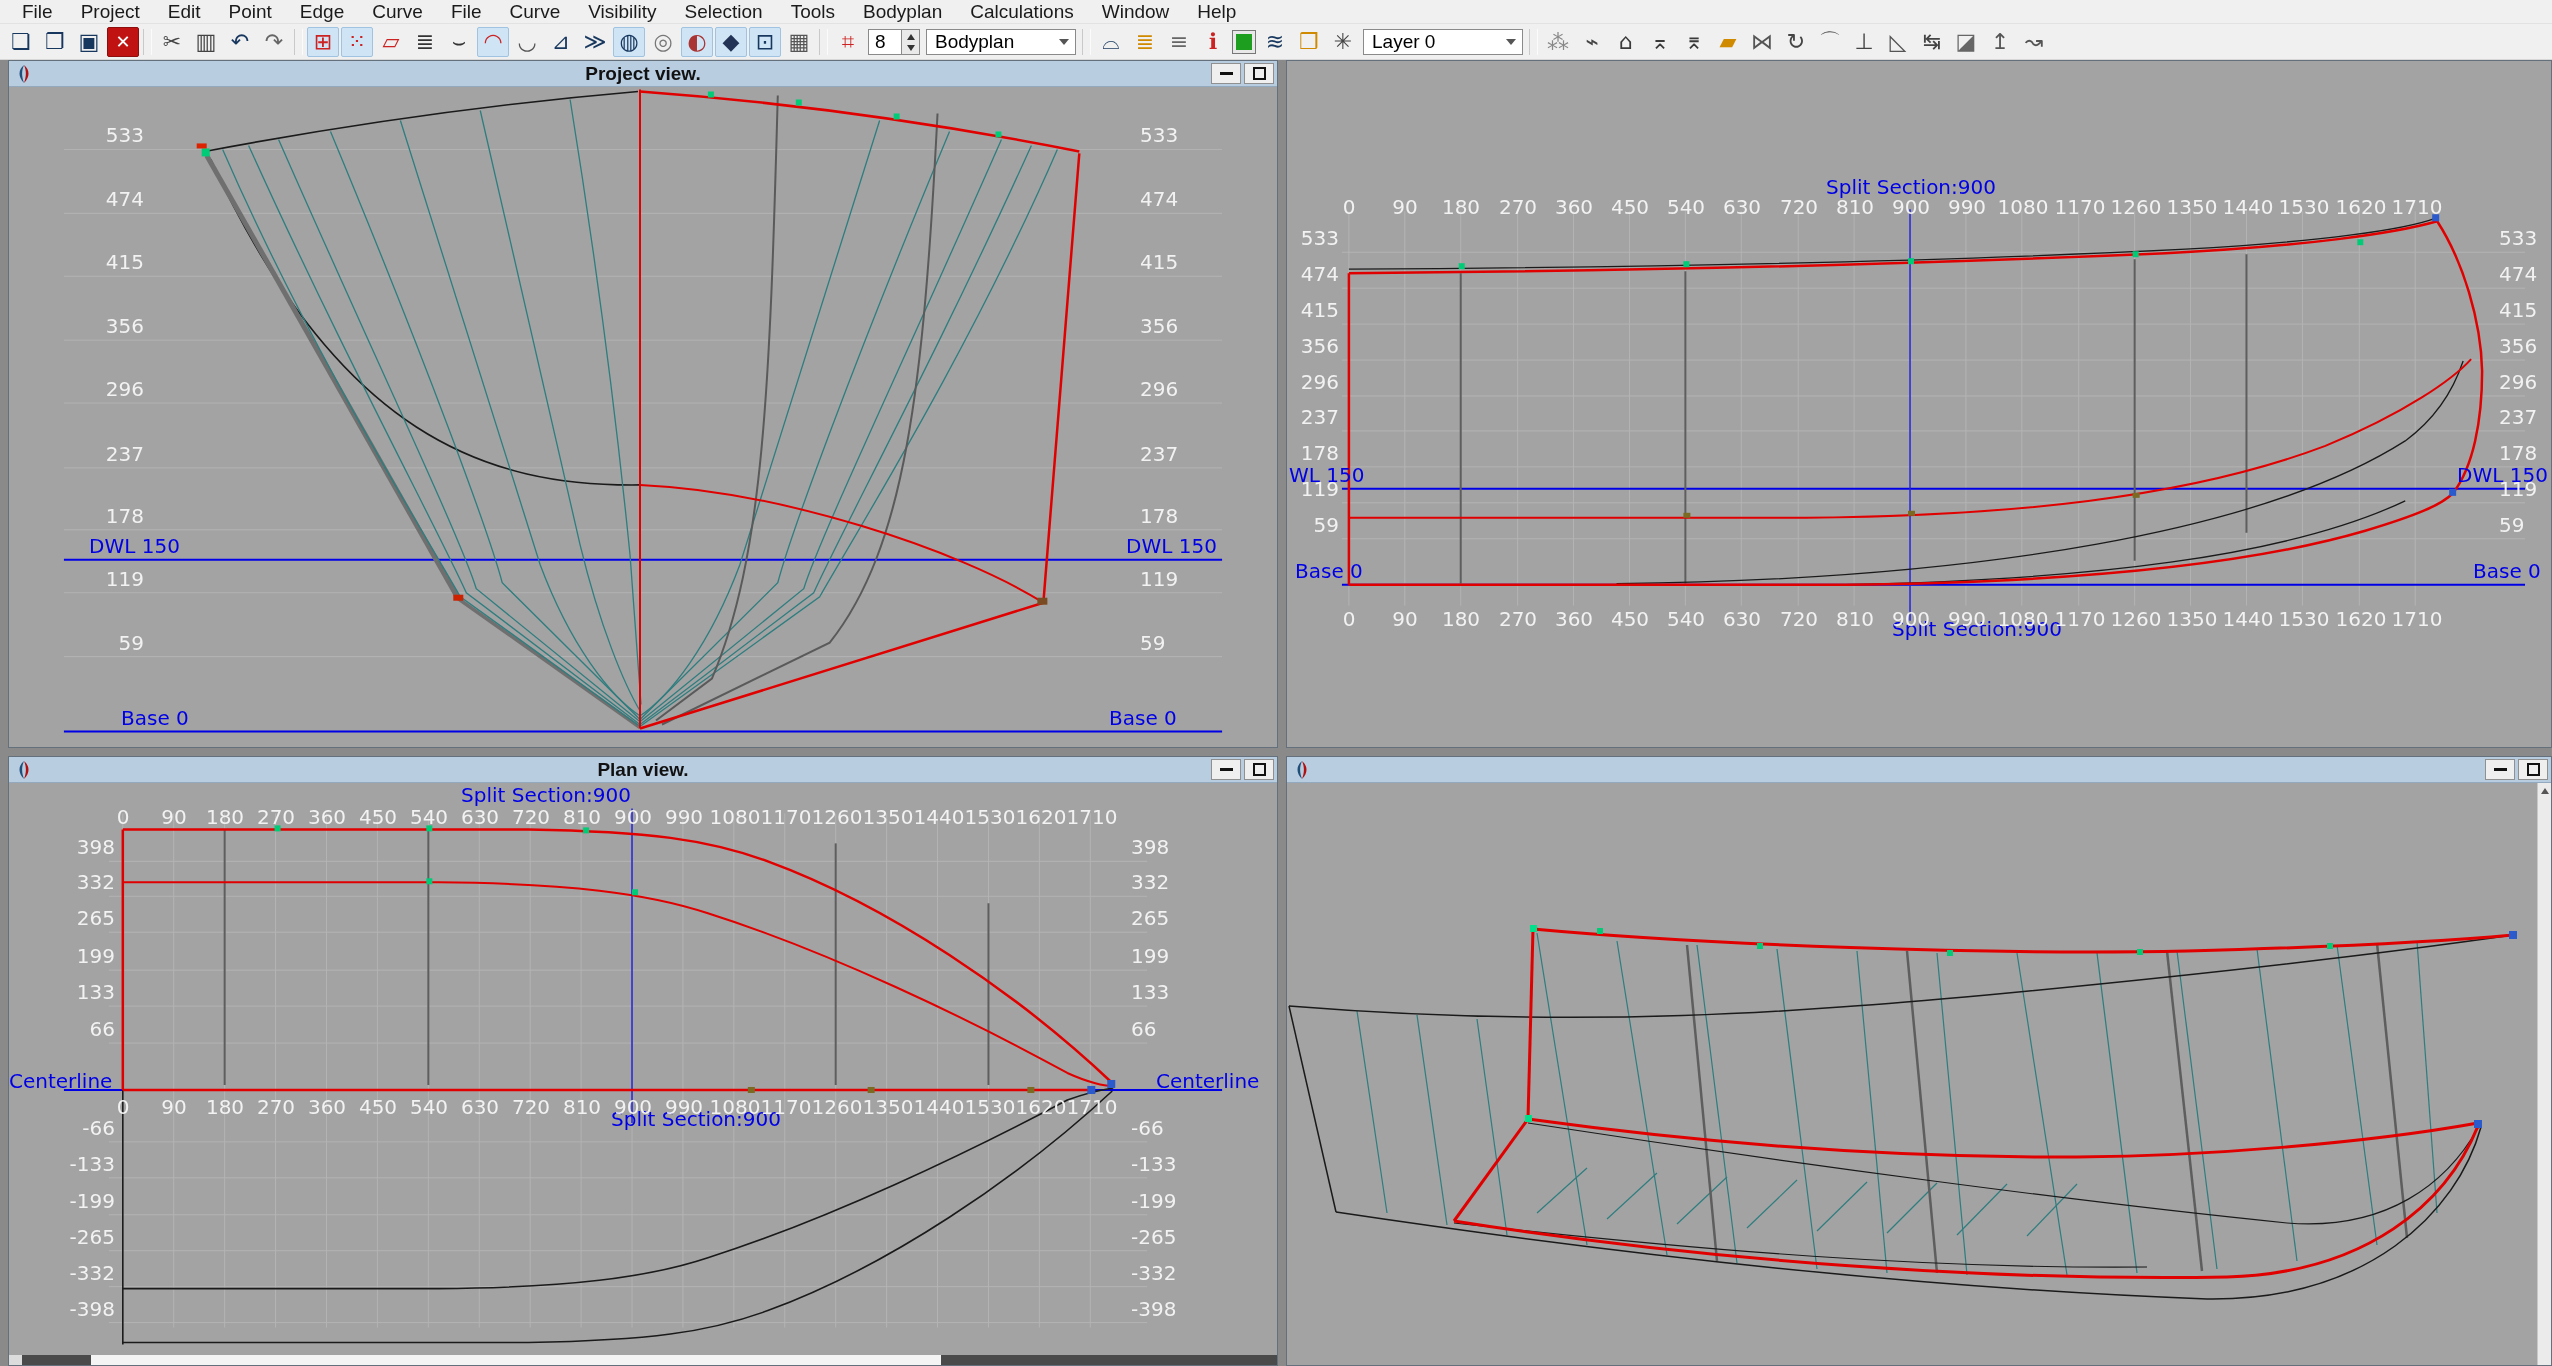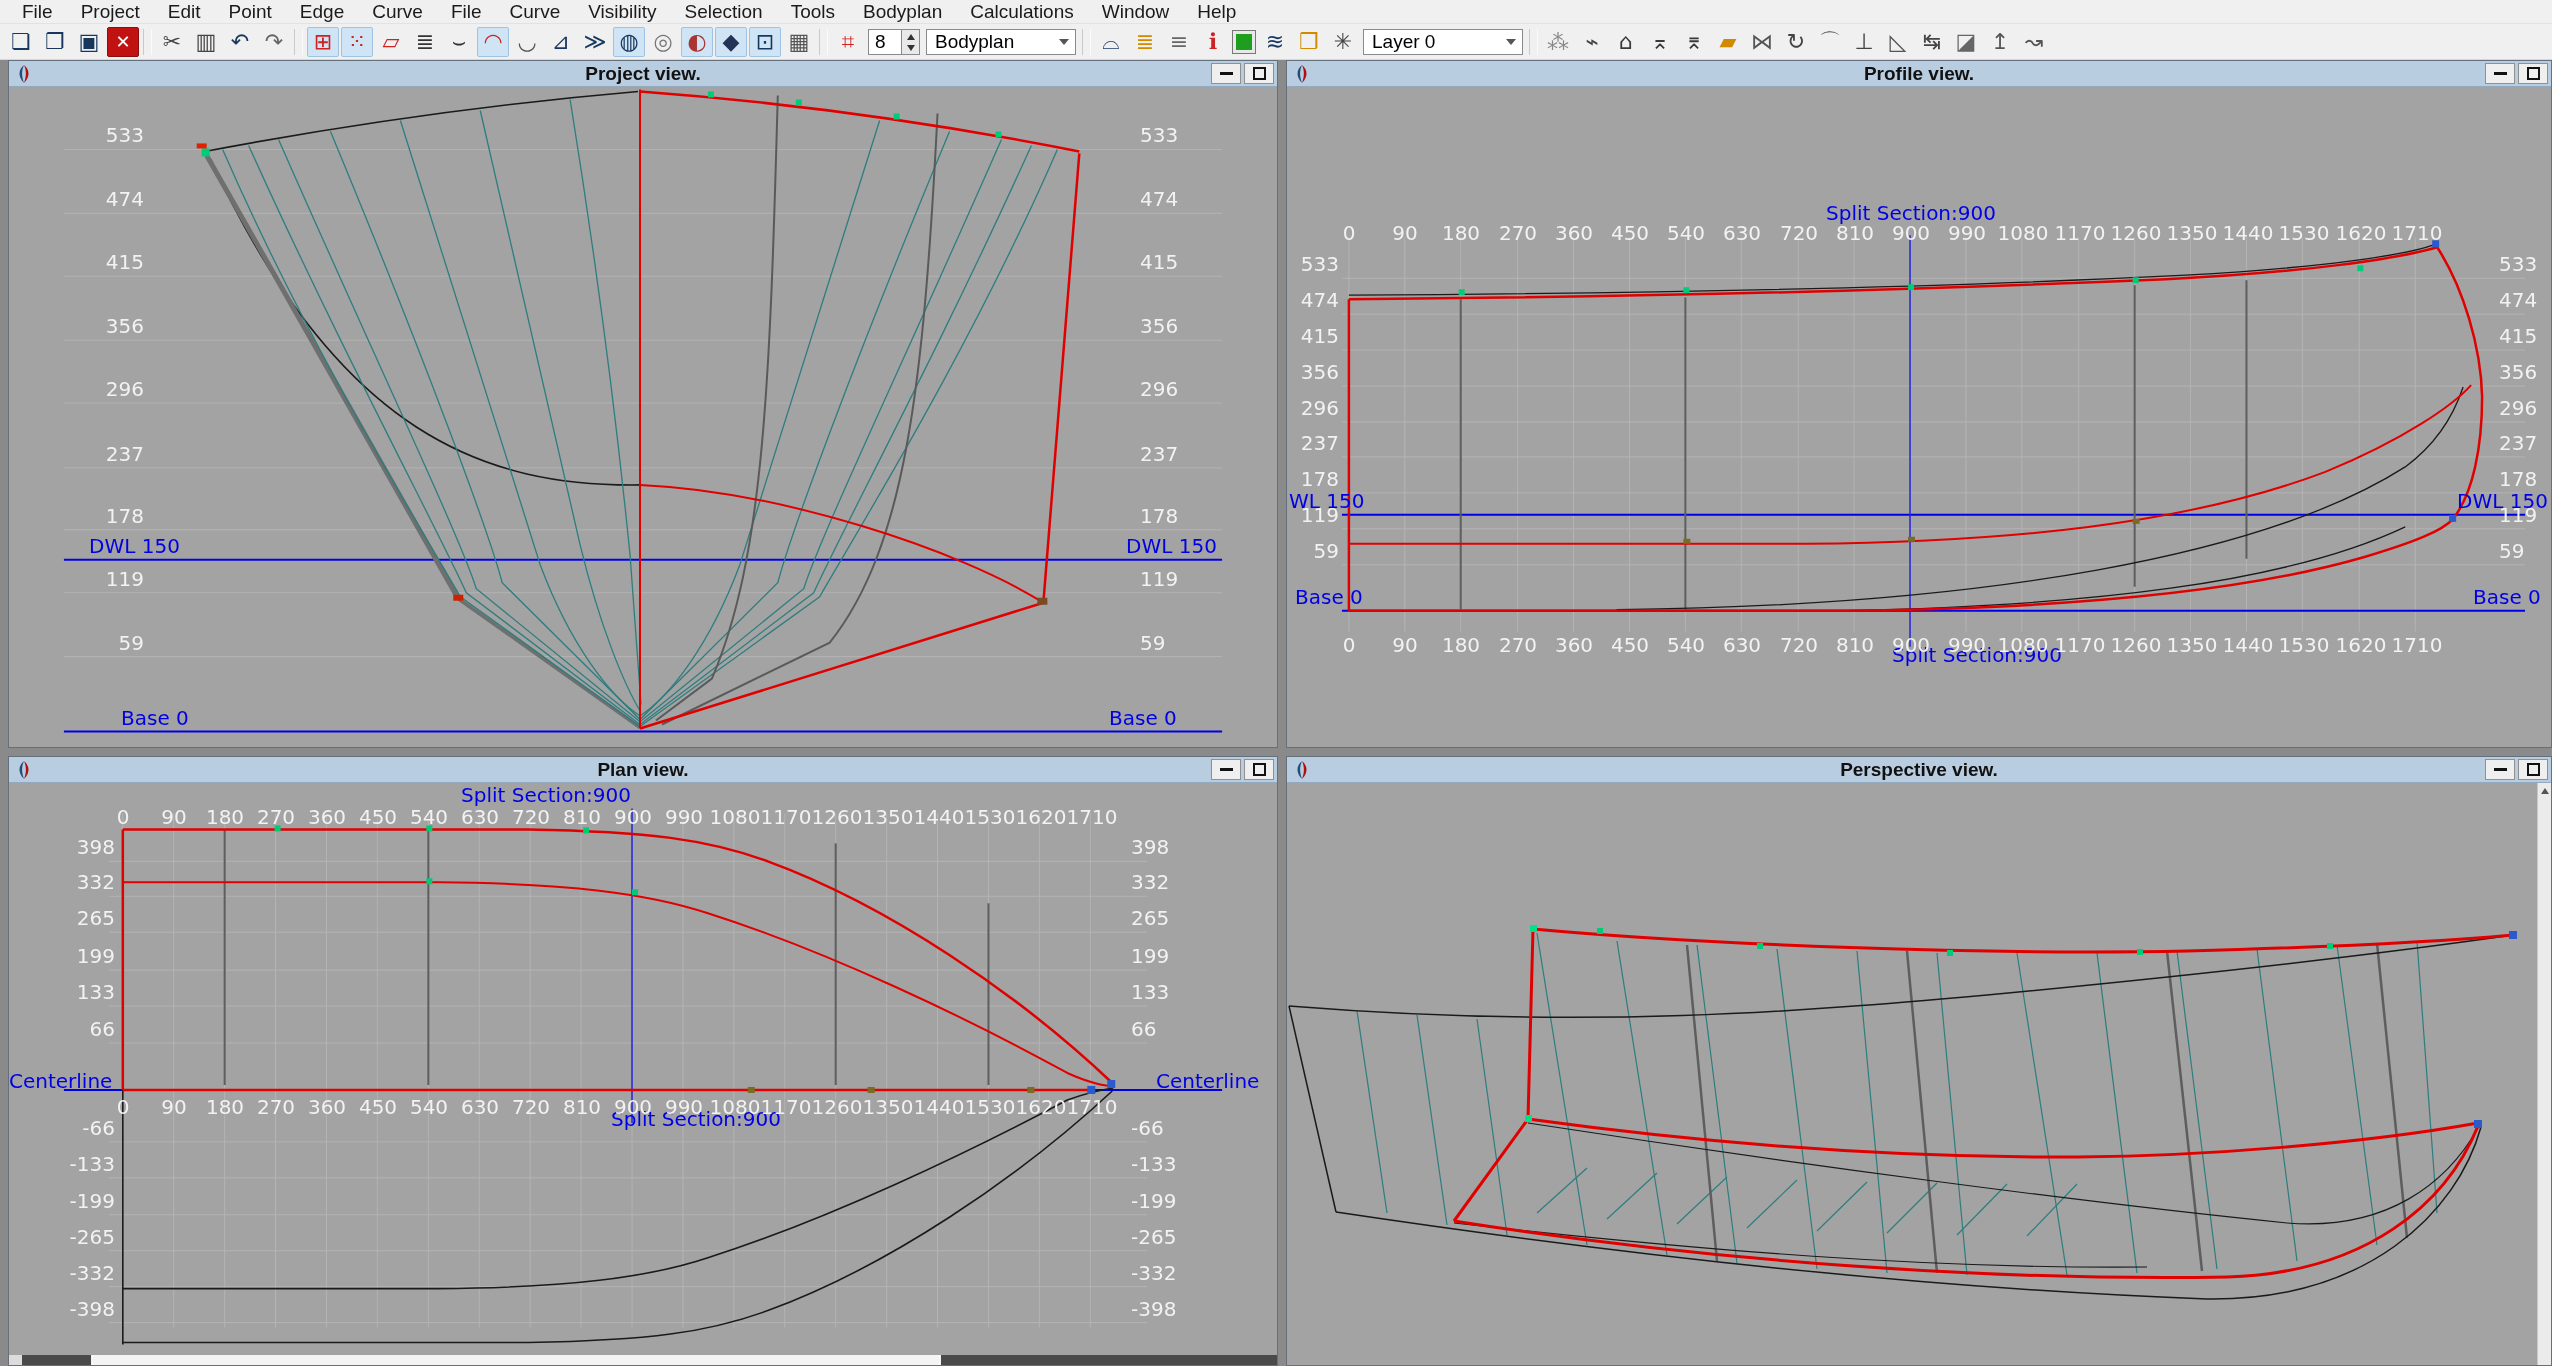--- a/index.html
+++ b/index.html
@@ -361,37 +361,20 @@
           <div class="lab" style="left: 1131px; top: 417px; width: 60px; text-align: left;">178</div>
           <div class="lab rgt" style="left: 85px; top: 480px; width: 50px; text-align: right;">119</div>
           <div class="lab" style="left: 1131px; top: 480px; width: 60px; text-align: left;">119</div>
           <div class="lab rgt" style="left: 85px; top: 544px; width: 50px; text-align: right;">59</div>
           <div class="lab" style="left: 1131px; top: 544px; width: 60px; text-align: left;">59</div>
         </div>
     </div>
   </div>
 
   <div class="pane" id="pane-profile">
-    <div class="titlebar">
-      <span class="app-ico">
-        <svg viewBox="0 0 20 20" width="20" height="20">
-            <path d="M10 1 C4 6 4 13 10 19 C7.5 12 7.5 7 10 1" fill="#1f4e79"></path>
-            <path d="M10 1 C16 6 16 13 10 19 C12.5 12 12.5 7 10 1" fill="#b01010"></path>
-          </svg>
-      </span>
-      <span class="title">Profile view.</span>
-      <span class="winbtns">
-        <span class="wbtn">
-            <i class="min"></i>
-          </span>
-        <span class="wbtn">
-            <i class="max"></i>
-          </span>
-      </span>
-    </div>
     <div class="canvas" id="cv-profile">
       <svg width="1264" height="660" viewBox="0 0 1266 660">
         <g id="pf-grid">
             <line x1="62" y1="150" x2="62" y2="545" stroke="#b4b4b4" stroke-width="1"></line>
             <line x1="118" y1="150" x2="118" y2="545" stroke="#b4b4b4" stroke-width="1"></line>
             <line x1="174" y1="150" x2="174" y2="545" stroke="#b4b4b4" stroke-width="1"></line>
             <line x1="231" y1="150" x2="231" y2="545" stroke="#b4b4b4" stroke-width="1"></line>
             <line x1="287" y1="150" x2="287" y2="545" stroke="#b4b4b4" stroke-width="1"></line>
             <line x1="343" y1="150" x2="343" y2="545" stroke="#b4b4b4" stroke-width="1"></line>
             <line x1="399" y1="150" x2="399" y2="545" stroke="#b4b4b4" stroke-width="1"></line>
@@ -677,21 +660,20 @@
   </div>
 
   <div class="pane" id="pane-perspective">
     <div class="titlebar">
       <span class="app-ico">
         <svg viewBox="0 0 20 20" width="20" height="20">
             <path d="M10 1 C4 6 4 13 10 19 C7.5 12 7.5 7 10 1" fill="#1f4e79"></path>
             <path d="M10 1 C16 6 16 13 10 19 C12.5 12 12.5 7 10 1" fill="#b01010"></path>
           </svg>
       </span>
-      <span class="title">Perspective view.</span>
       <span class="winbtns">
         <span class="wbtn">
             <i class="min"></i>
           </span>
         <span class="wbtn">
             <i class="max"></i>
           </span>
       </span>
     </div>
     <div class="canvas" id="cv-perspective">

